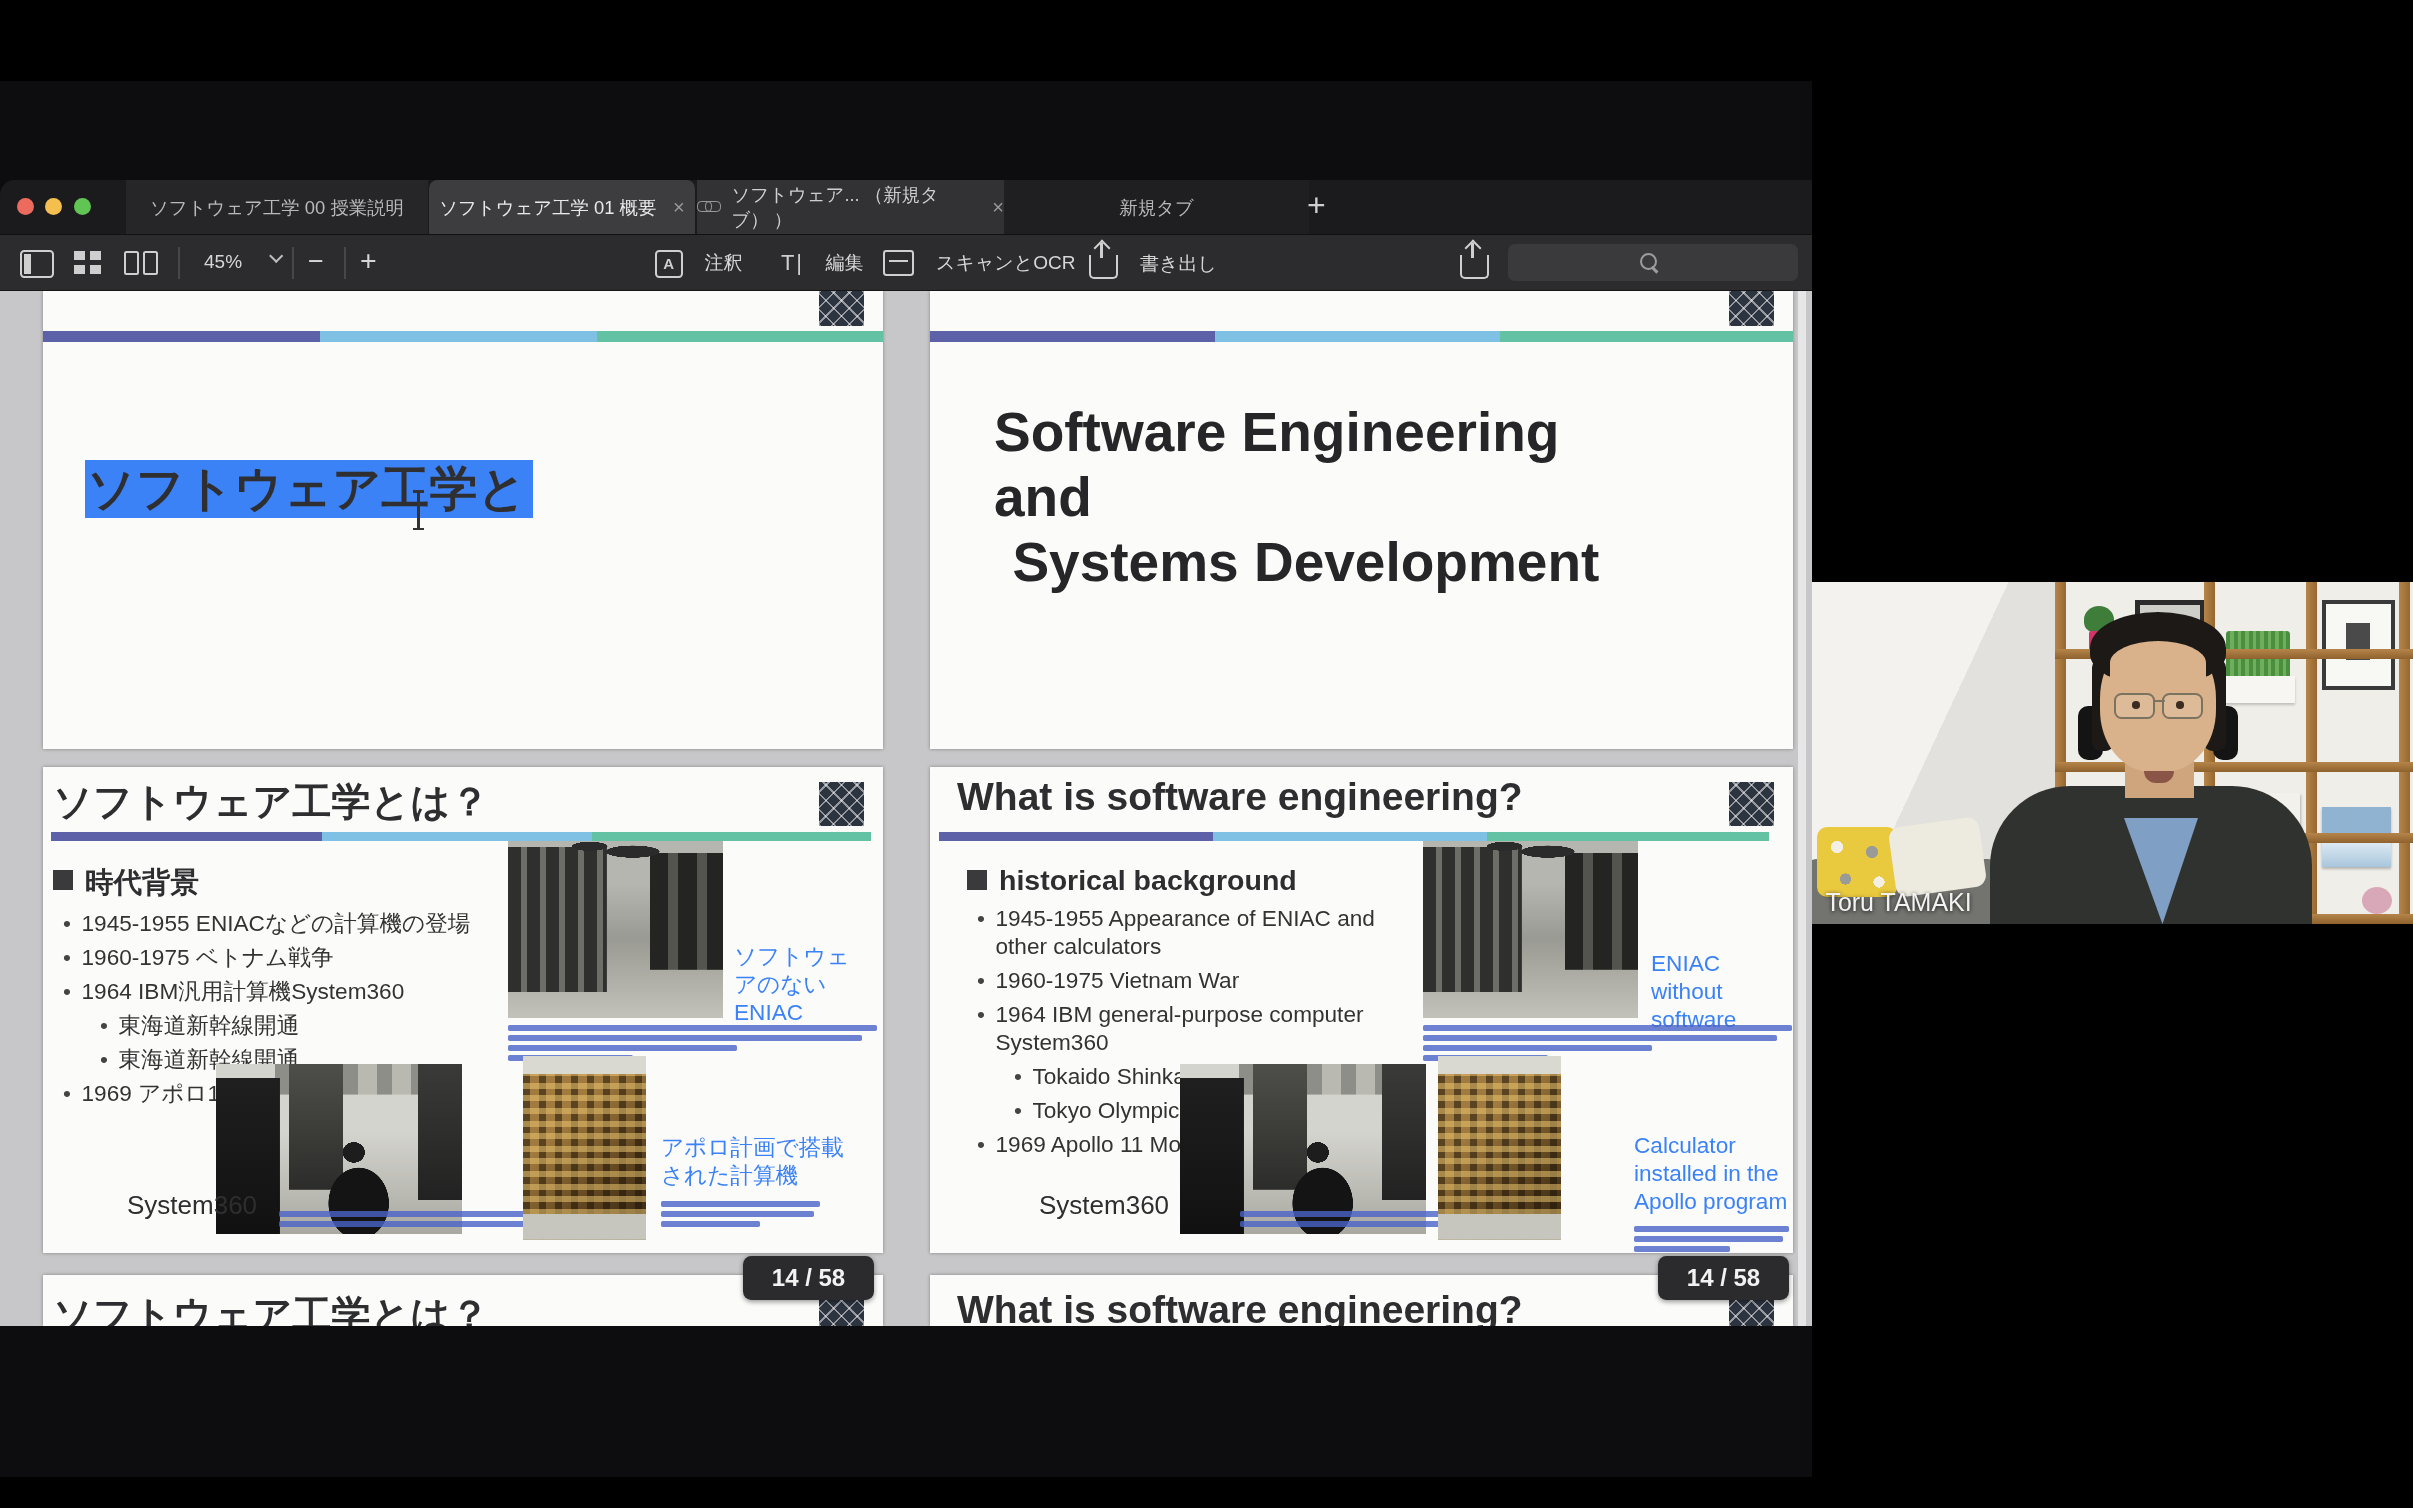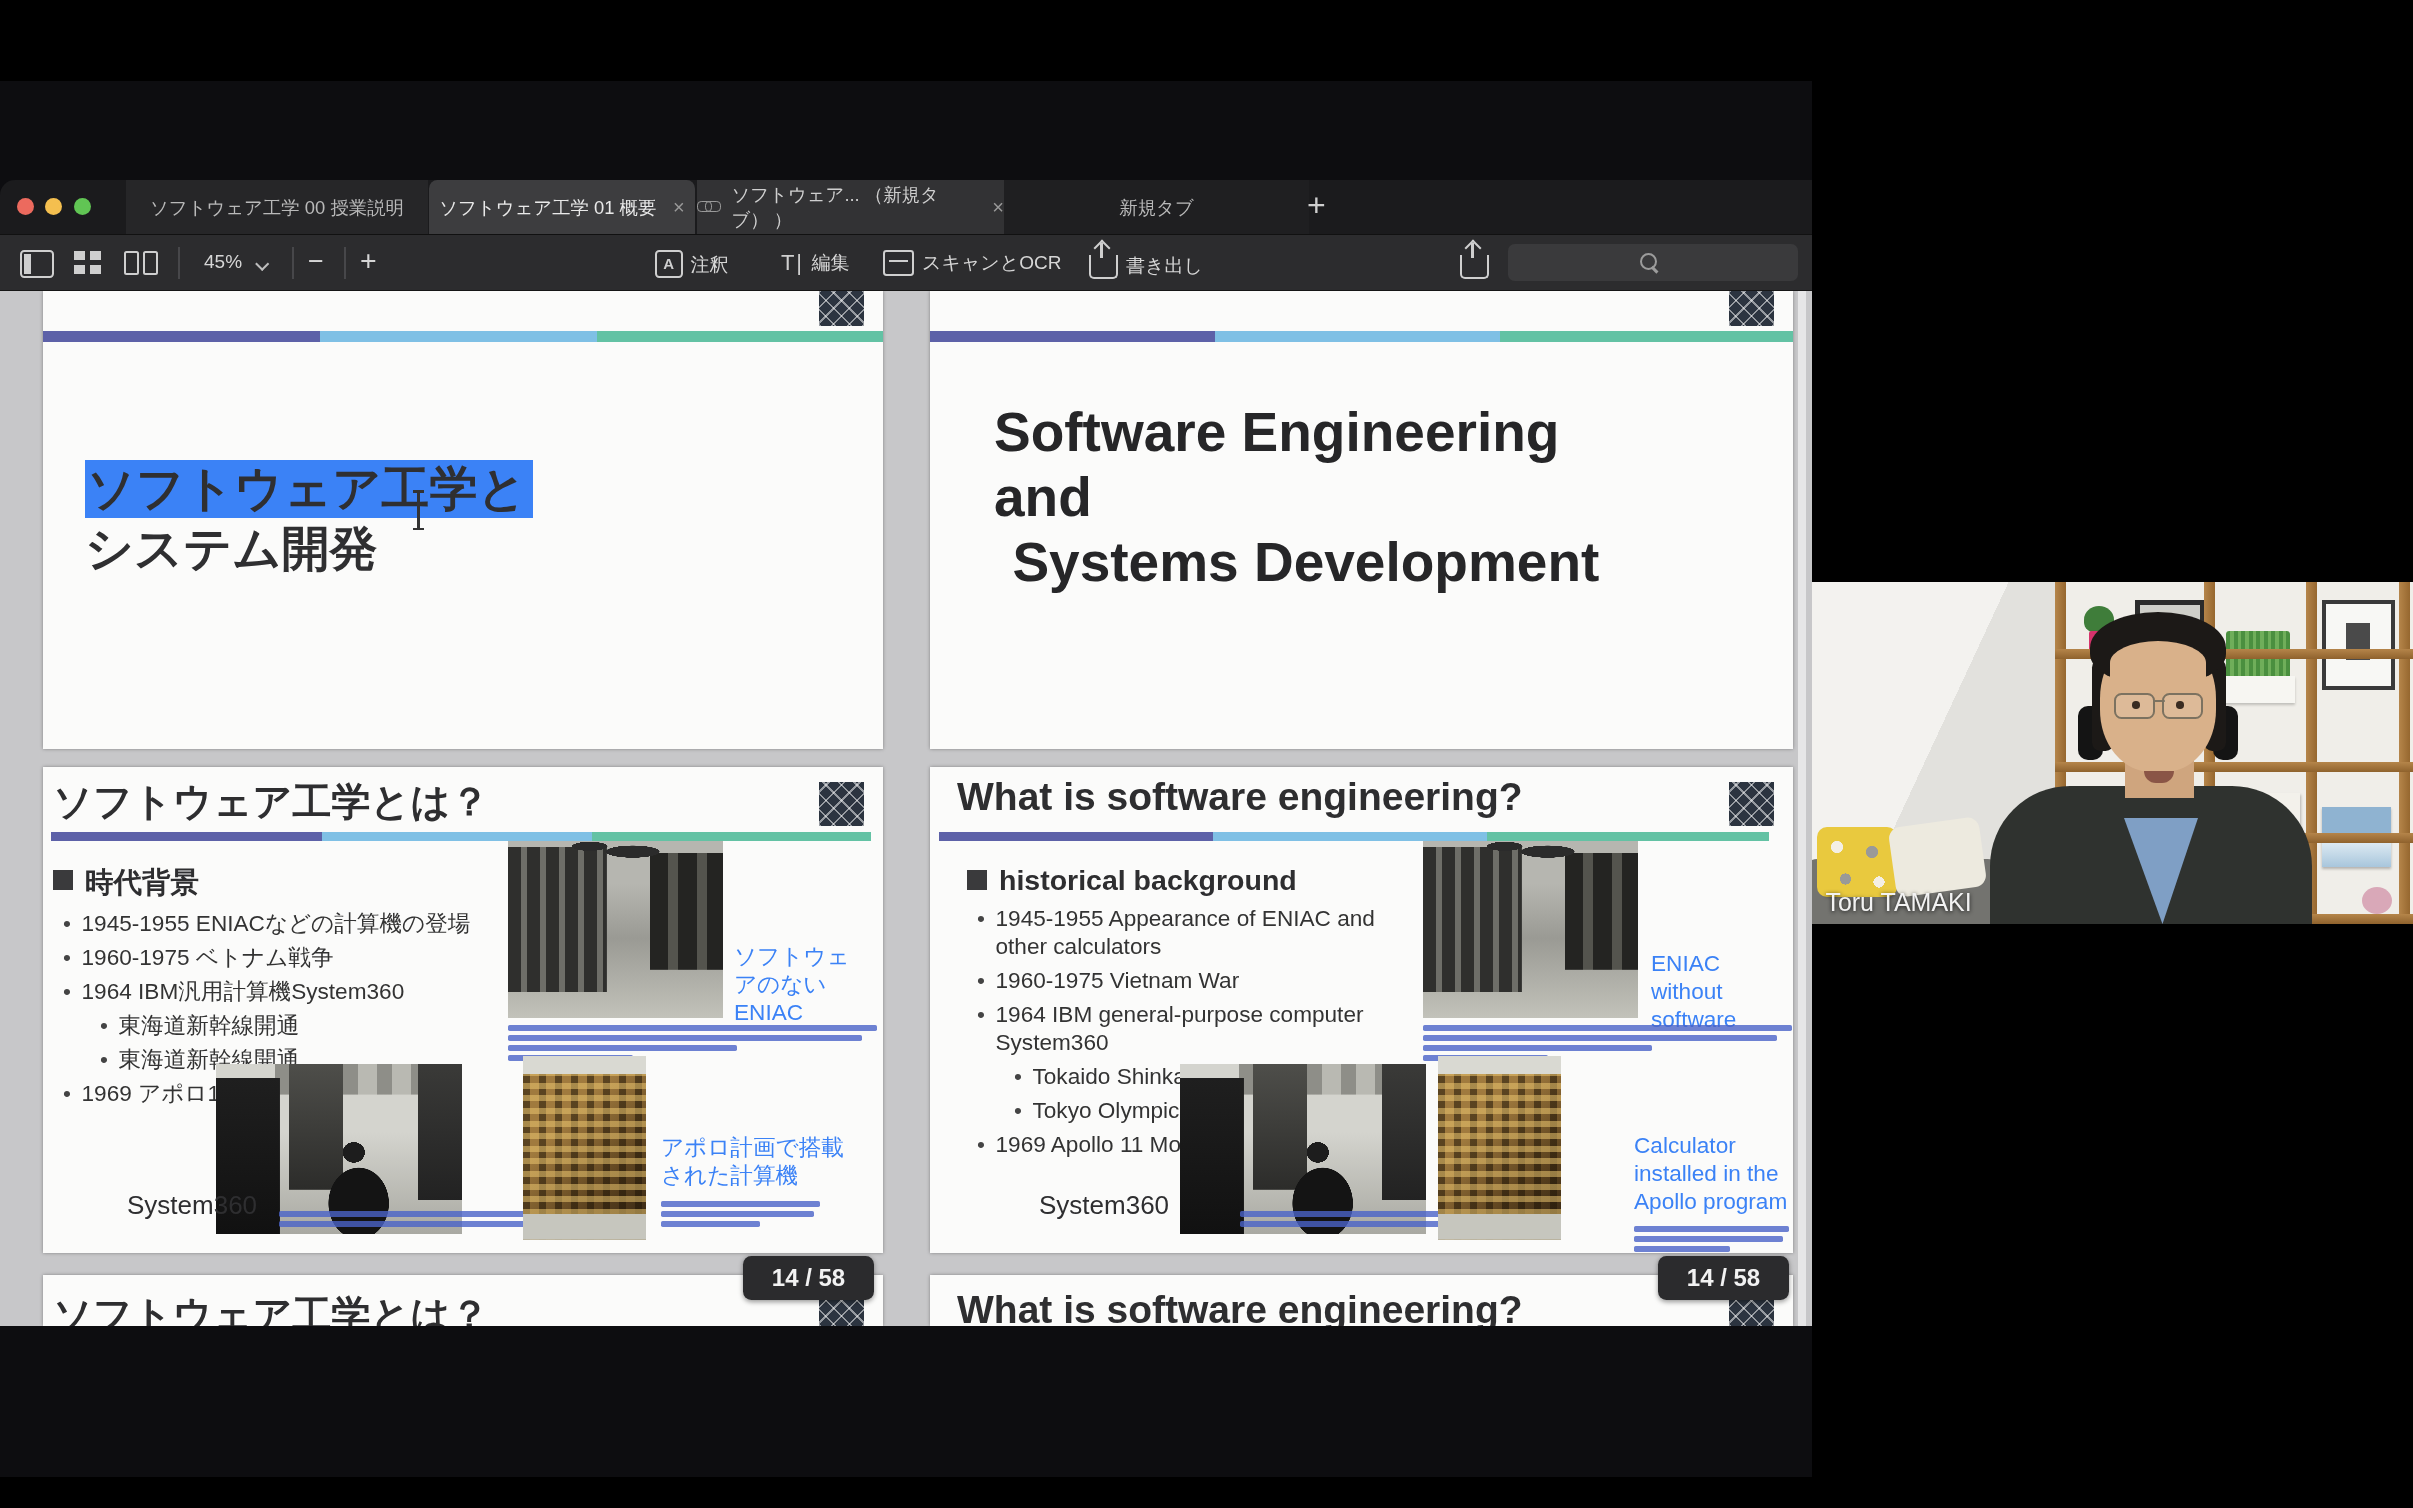--- a/index.html
+++ b/index.html
@@ -23,21 +23,21 @@
   .tab .close{color:#9a9a9a;font-size:20px;margin-left:5px;}
   .link-icon{position:relative;width:25px;height:15px;}
   .link-icon::before,.link-icon::after{content:"";position:absolute;top:1.7px;width:13.4px;height:9.2px;
        border:1.7px solid #9a9a9a;border-radius:4.2px;}
   .link-icon::before{left:0;} .link-icon::after{left:8.4px;}
   .plus-tab{position:absolute;left:1307px;top:6.7px;color:#cfcfcf;font-size:32px;font-weight:300;}
 
   
   .toolbar{position:relative;height:55px;background:#2c2c2e;border-top:0.8px solid #111;border-bottom:0.8px solid #161616;
            color:#d6d6d6;font-size:19px;}
-  .tbtn{position:absolute;display:flex;align-items:flex-end;gap:8px;color:#d6d6d6;}
+  .tbtn{position:absolute;display:flex;align-items:flex-start;gap:22px;color:#d6d6d6;}
   .sep{position:absolute;top:11.7px;width:1.7px;height:32px;background:#47474a;}
   .ic-sidebar{width:30px;height:23.5px;border:2.5px solid #cfcfcf;border-radius:4.2px;position:relative;}
   .ic-sidebar::before{content:"";position:absolute;left:1.7px;top:1.7px;bottom:1.7px;width:7.5px;background:#cfcfcf;}
   .ic-grid{width:27px;height:23.5px;background:
       linear-gradient(#cfcfcf,#cfcfcf) 0 0/11px 9.2px no-repeat,
       linear-gradient(#cfcfcf,#cfcfcf) 16px 0/11px 9.2px no-repeat,
       linear-gradient(#cfcfcf,#cfcfcf) 0 14.2px/11px 9.2px no-repeat,
       linear-gradient(#cfcfcf,#cfcfcf) 16px 14.2px/11px 9.2px no-repeat;}
   .ic-2page{width:34px;height:23.5px;display:flex;gap:3.4px;}
   .ic-2page i{flex:1;border:2.5px solid #cfcfcf;border-radius:2.5px;}
@@ -241,21 +241,20 @@
         </div>
       </div>
 
       <div class="content">
 
         <div class="page" style="left:43px;top:0;width:840px;height:458px;">
           <div class="logo" style="left:776px;top:0;width:45px;height:35px;"></div>
           <div class="tribar" style="top:40px;"></div>
           <div class="ja-title">
             <div><span class="sel">ソフトウェア工学と</span></div>
-            <div>システム開発</div>
           </div>
           <div class="cursor" style="left:374px;top:199px;height:40px;"></div>
         </div>
         <div class="page" style="left:930px;top:0;width:863px;height:458px;">
           <div class="logo" style="left:799px;top:0;width:45px;height:35px;"></div>
           <div class="tribar" style="top:40px;"></div>
           <div class="en-title">
             <div>Software Engineering</div>
             <div>and</div>
             <div class="ind">Systems Development</div>

